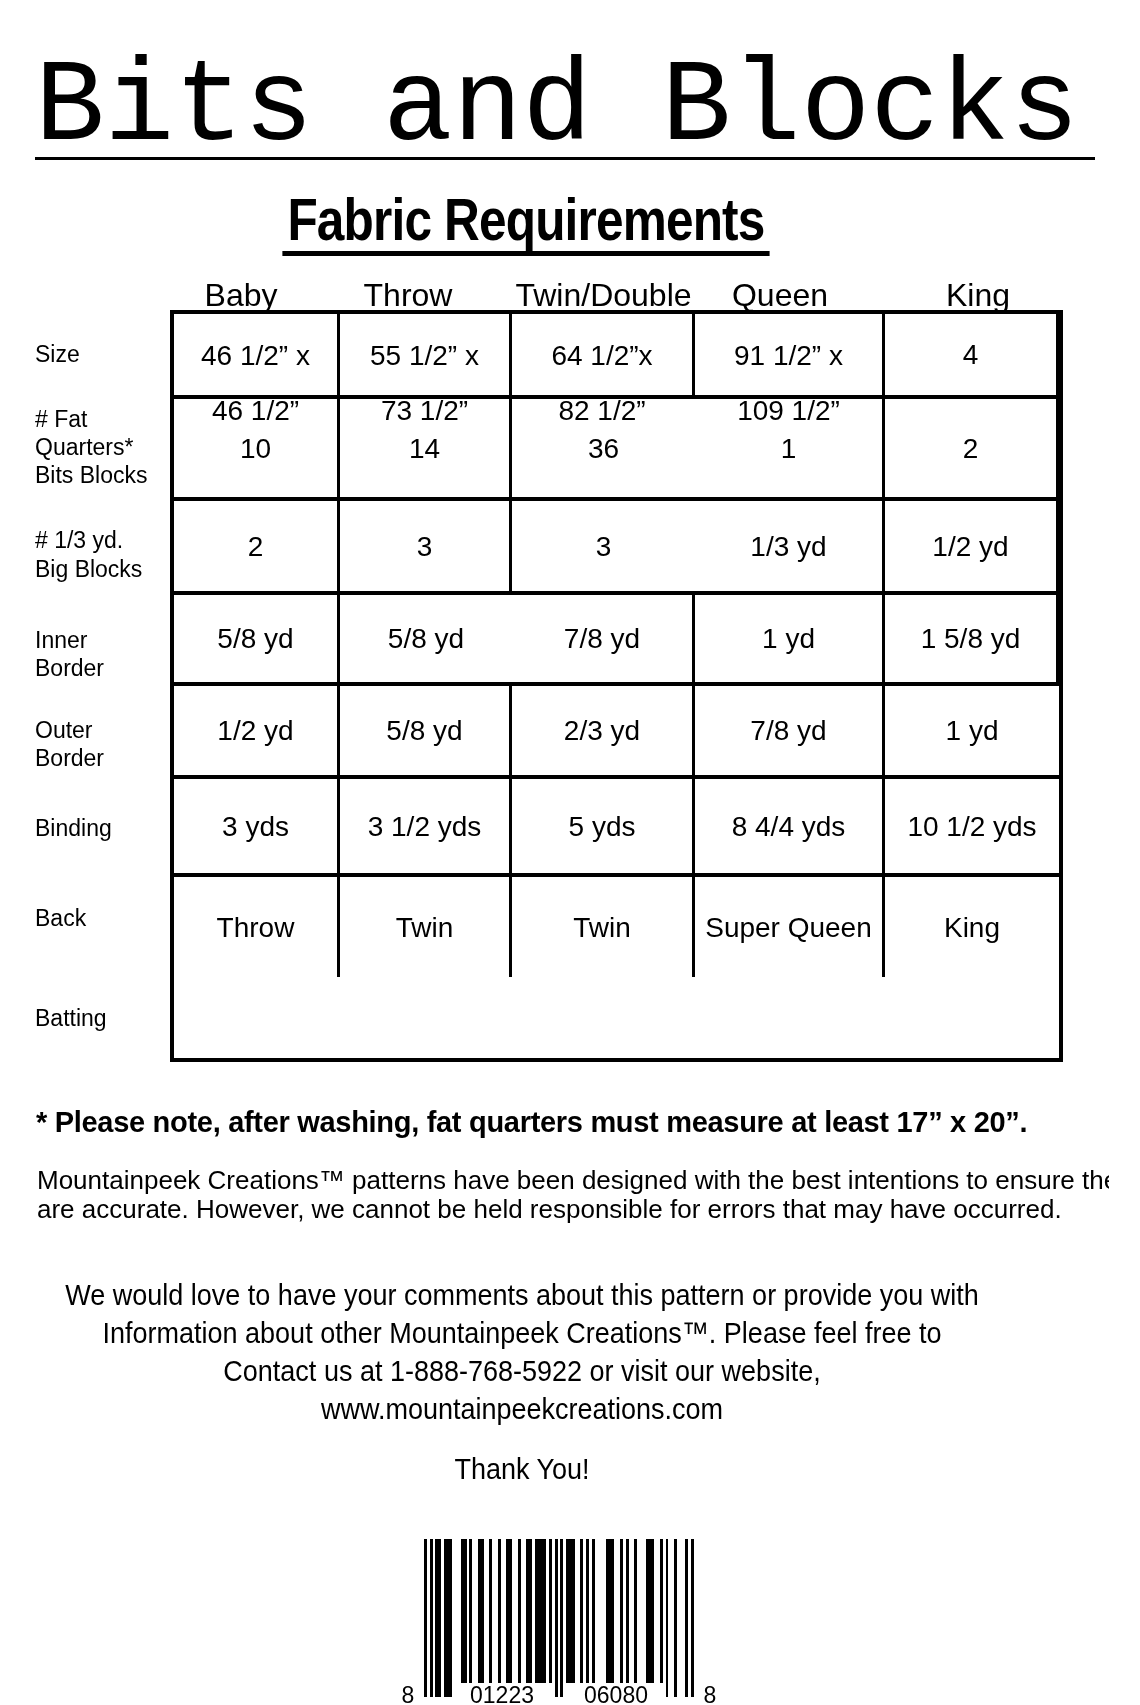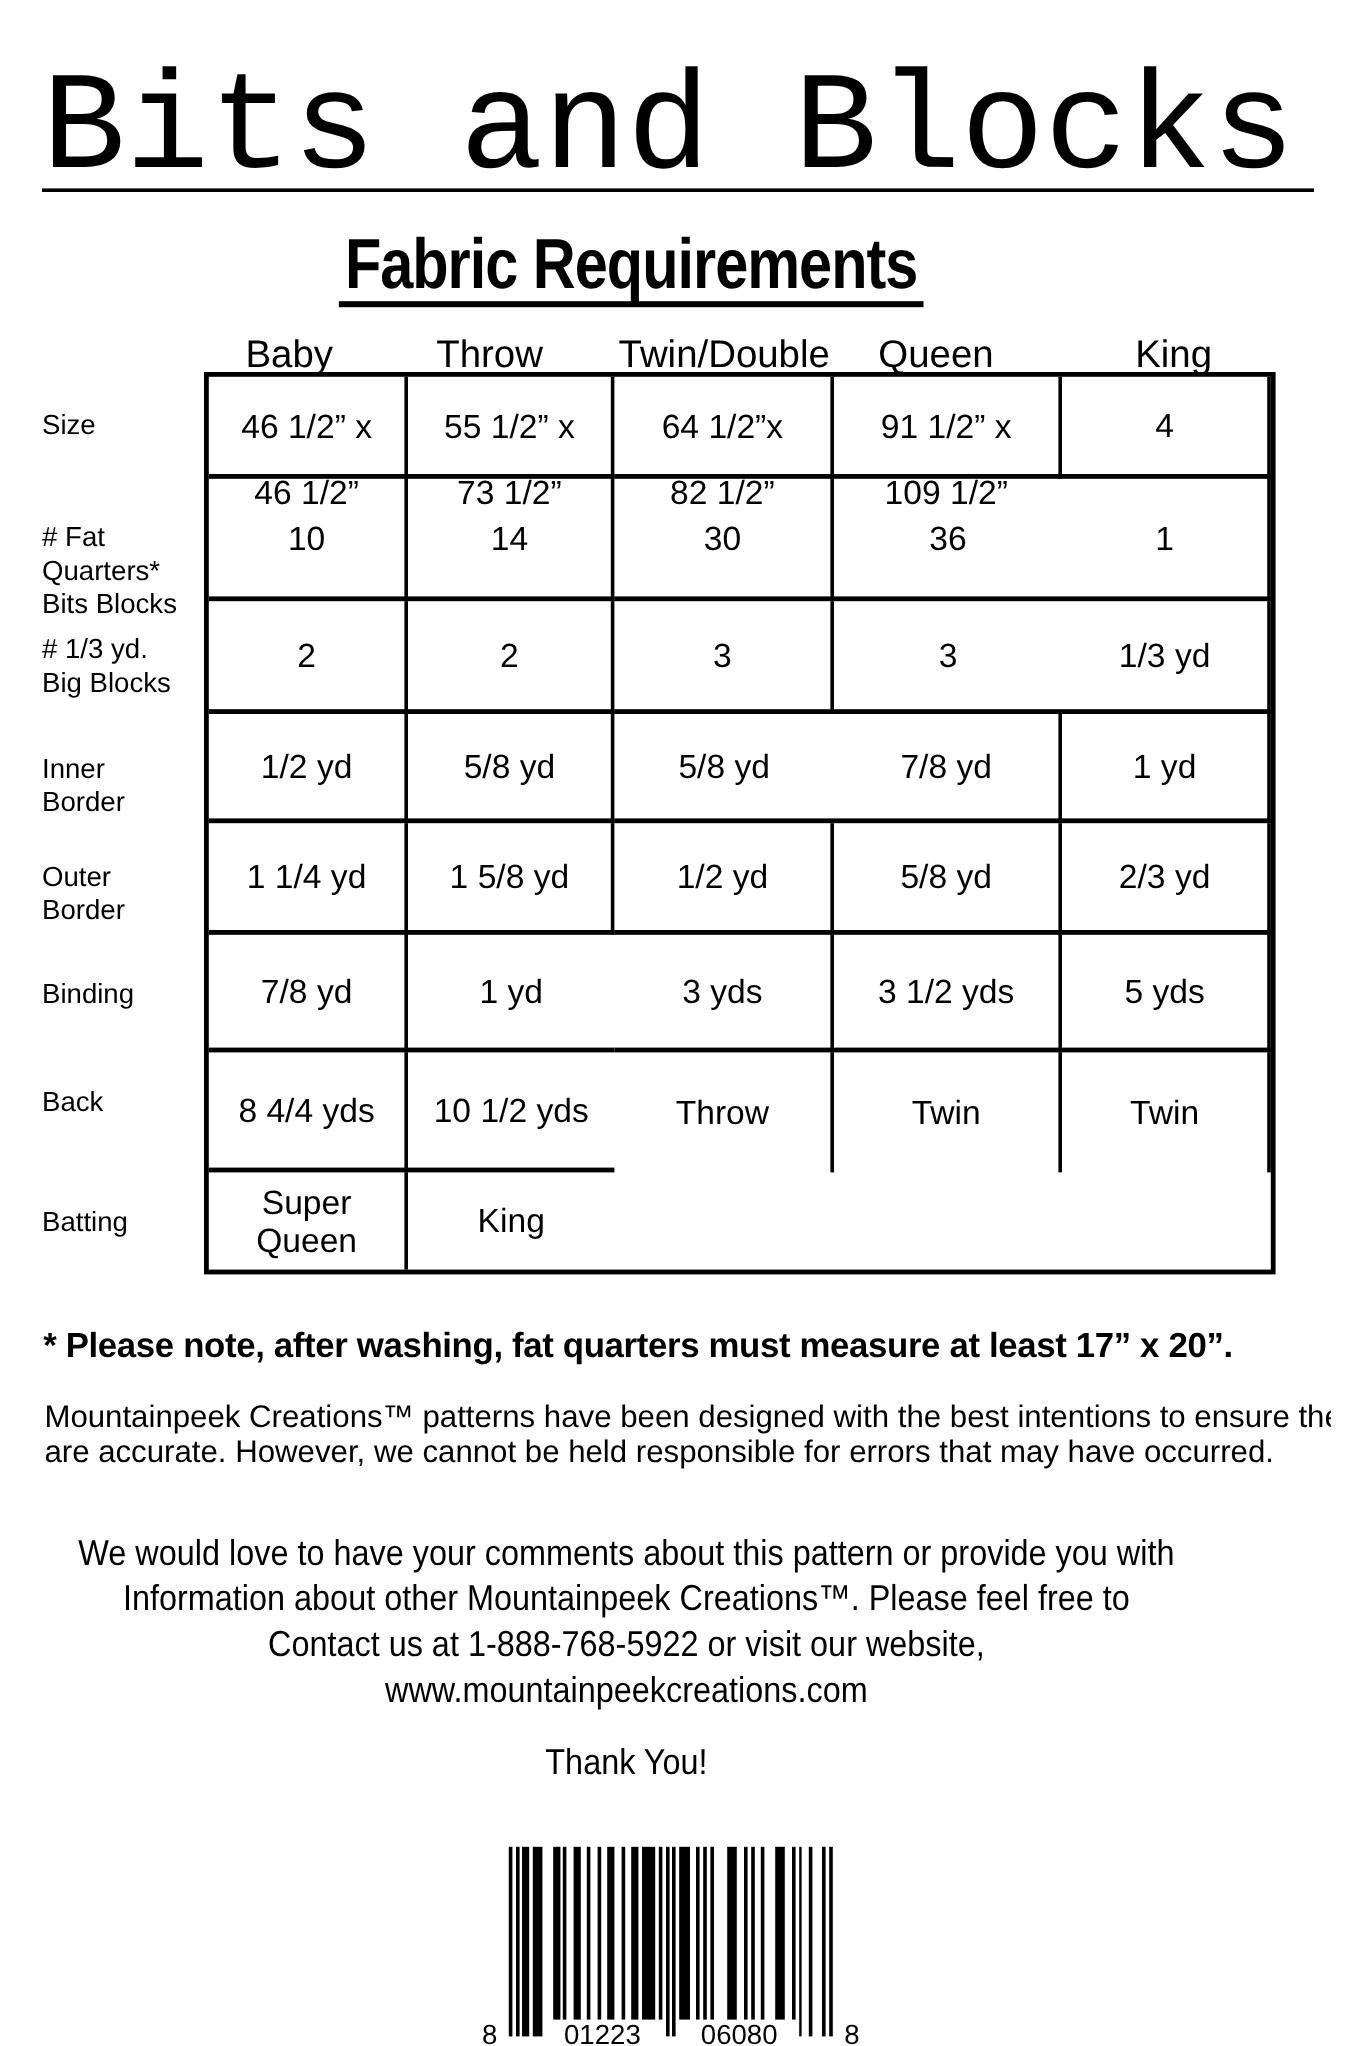--- a/index.html
+++ b/index.html
@@ -75,21 +75,21 @@
 
   <div id="table-root">
       <div class="col-header" style="left: 156px; width: 170px;">Baby</div>
       <div class="col-header" style="left: 322px; width: 172px;">Throw</div>
       <div class="col-header" style="left: 512px; width: 183px;">Twin/Double</div>
       <div class="col-header" style="left: 685px; width: 190px;">Queen</div>
       <div class="col-header" style="left: 889px; width: 178px;">King</div>
       <div class="row-label" style="top: 340px; line-height: 28px;">
         <div>Size</div>
       </div>
-      <div class="row-label" style="top: 405px; line-height: 28px; margin-top: 28px;">
+      <div class="row-label" style="top: 405px; line-height: 28px;">
         <div># Fat</div>
         <div>Quarters*</div>
         <div>Bits Blocks</div>
       </div>
       <div class="row-label" style="top: 526px; line-height: 29px;">
         <div># 1/3 yd.</div>
         <div>Big Blocks</div>
       </div>
       <div class="row-label" style="top: 626px; line-height: 28px;">
         <div>Inner</div>
@@ -127,23 +127,20 @@
         </div>
         <div class="cell br bb">
           <div>4</div>
         </div>
         <div class="cell br bb">
           <div>10</div>
         </div>
         <div class="cell br bb">
           <div>14</div>
         </div>
-        <div class="cell br bb">
-          <div>30</div>
-        </div>
         <div class="cell bb">
           <div>36</div>
         </div>
         <div class="cell br bb">
           <div>1</div>
         </div>
         <div class="cell br bb">
           <div>2</div>
         </div>
         <div class="cell br bb">
@@ -165,23 +162,20 @@
           <div>5/8 yd</div>
         </div>
         <div class="cell bb">
           <div>5/8 yd</div>
         </div>
         <div class="cell br bb">
           <div>7/8 yd</div>
         </div>
         <div class="cell br bb">
           <div>1 yd</div>
-        </div>
-        <div class="cell br bb">
-          <div>1 1/4 yd</div>
         </div>
         <div class="cell br bb">
           <div>1 5/8 yd</div>
         </div>
         <div class="cell br bb">
           <div>1/2 yd</div>
         </div>
         <div class="cell br bb">
           <div>5/8 yd</div>
         </div>

